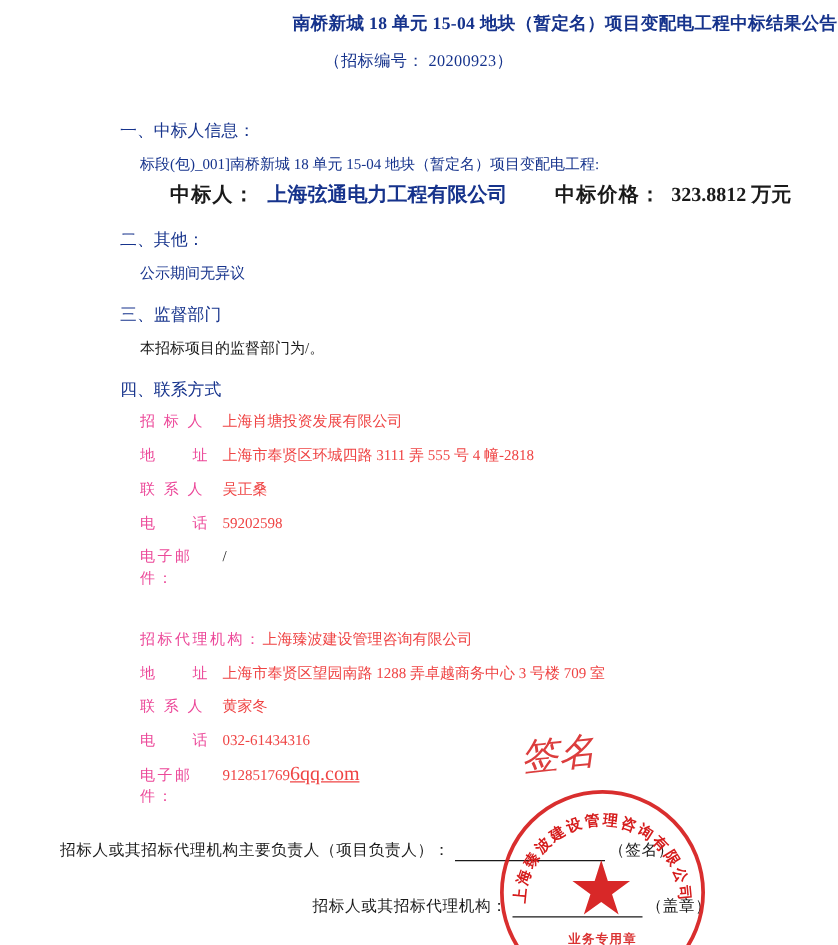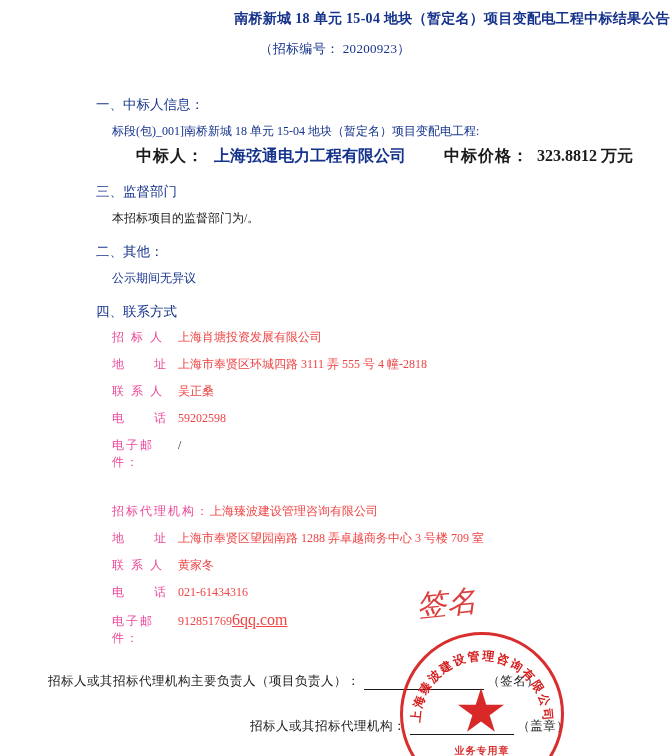--- a/index.html
+++ b/index.html
@@ -216,30 +216,30 @@
     <div class="line">标段(包)_001]南桥新城 18 单元 15-04 地块（暂定名）项目变配电工程:</div>
     <div class="inline-pair">
       <span class="lab">中标人：</span>
       <span class="val">上海弦通电力工程有限公司</span>
       <span class="lab2">中标价格：</span>
       <span class="val2">323.8812 万元</span>
     </div>
   </div>
 
   <div class="section">
+    <div class="section-head">二、其他：</div>
+    <div class="line">公示期间无异议</div>
+  </div>
+
+  <div class="section">
     <div class="section-head">三、监督部门</div>
     <div class="line black">本招标项目的监督部门为/。</div>
   </div>
 
   <div class="section">
-    <div class="section-head">二、其他：</div>
-    <div class="line">公示期间无异议</div>
-  </div>
-
-  <div class="section">
     <div class="section-head">四、联系方式</div>
 
     <div class="kv">
       <span class="k">招 标 人</span>
       <span class="v">上海肖塘投资发展有限公司</span>
     </div>
     <div class="kv">
       <span class="k">地　　址</span>
       <span class="v">上海市奉贤区环城四路 3111 弄 555 号 4 幢-2818</span>
     </div>
@@ -265,21 +265,21 @@
     <div class="kv">
       <span class="k">地　　址</span>
       <span class="v">上海市奉贤区望园南路 1288 弄卓越商务中心 3 号楼 709 室</span>
     </div>
     <div class="kv">
       <span class="k">联 系 人</span>
       <span class="v">黄家冬</span>
     </div>
     <div class="kv">
       <span class="k">电　　话</span>
-      <span class="v">021-61434316</span>
+      <span class="v">032-61434316</span>
     </div>
     <div class="kv">
       <span class="k">电子邮件：</span>
       <span class="v">912851769</span>
       <span class="v email-small">6qq.com</span>
     </div>
   </div>
 
   <div class="sign-block">
     <div class="sign-row-1">

